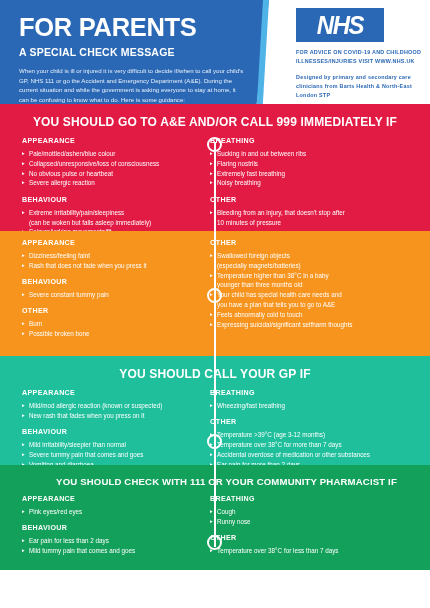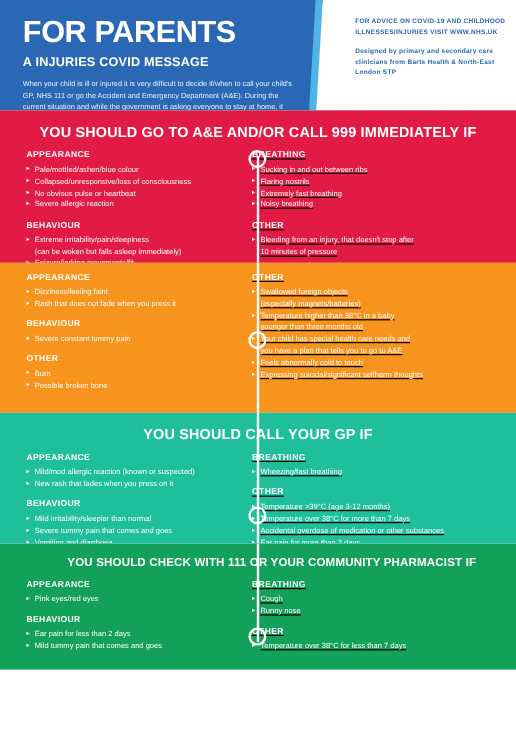--- a/index.html
+++ b/index.html
@@ -7,21 +7,21 @@
     width: 430px; height: 608px;
     background: #ffffff;
     font-family: "Liberation Sans", sans-serif;
     overflow: hidden;
   }
   .poster { position: relative; width: 430px; height: 608px; background:#fff; }
 
   
   .header {
     position: relative;
-    height: 92px;
+    height: 104px;
     background: #2a68b5;
     overflow: hidden;
   }
   .header-white-wedge {
     position: absolute; top: 0; right: 0; width: 175px; height: 118px;
     background: #ffffff;
     clip-path: polygon(14px 0, 175px 0, 175px 118px, 0 118px);
   }
   .header-lightblue-stripe {
     position: absolute; top: 0; left: 256px; width: 13px; height: 118px;
@@ -100,21 +100,21 @@
     font-weight: bold;
     text-align: center;
     letter-spacing: 0.15px;
     padding-top: 11px;
   }
   .section-green .section-heading { font-size: 9.6px; padding-left: 23px; }
 
   .cols { display: flex; padding: 8px 0 0 0; }
   .col  { width: 198px; }
   .col-left  { padding-left: 22px; }
-  .col-right { padding-left: 12px; text-decoration: underline; }
+  .col-right { padding-left: 12px; }
 
   .cat {
     color: #ffffff;
     font-size: 7.1px;
     font-weight: bold;
     letter-spacing: 0.35px;
     margin-bottom: 4px;
   }
   .cat.spaced { margin-top: 8px; }
 
@@ -161,25 +161,28 @@
 <body>
 
 <div class="poster">
 
   <div class="header">
     <div class="header-white-wedge"></div>
     <div class="header-lightblue-stripe"></div>
 
     <div class="header-left">
       <div class="title">FOR PARENTS</div>
-      <div class="subtitle">A INJURIES COVID MESSAGE</div>
+      <div class="subtitle">A SPECIAL CHECK MESSAGE</div>
       <div class="header-body">When your child is ill or injured it is very difficult to decide if/when to call your child's GP, NHS 111 or go the Accident and Emergency Department (A&amp;E). During the current situation and while the government is asking everyone to stay at home, it can be confusing to know what to do. Here is some guidance:</div>
     </div>
 
     <div class="header-right">
+      <div class="nhs-logo">
+        <span class="nhs-logo-text">NHS</span>
+      </div>
       <div class="nhs-advice">FOR ADVICE ON COVID-19 AND CHILDHOOD ILLNESSES/INJURIES VISIT WWW.NHS.UK</div>
       <div class="nhs-credit">Designed by primary and secondary care clinicians from Barts Health &amp; North-East London STP</div>
     </div>
   </div>
 
   <div id="sections-root">
       <div class="section section-red">
         <div class="section-heading">YOU SHOULD GO TO A&amp;E AND/OR CALL 999 IMMEDIATELY IF</div>
         <div class="cols">
           <div class="col col-left">

